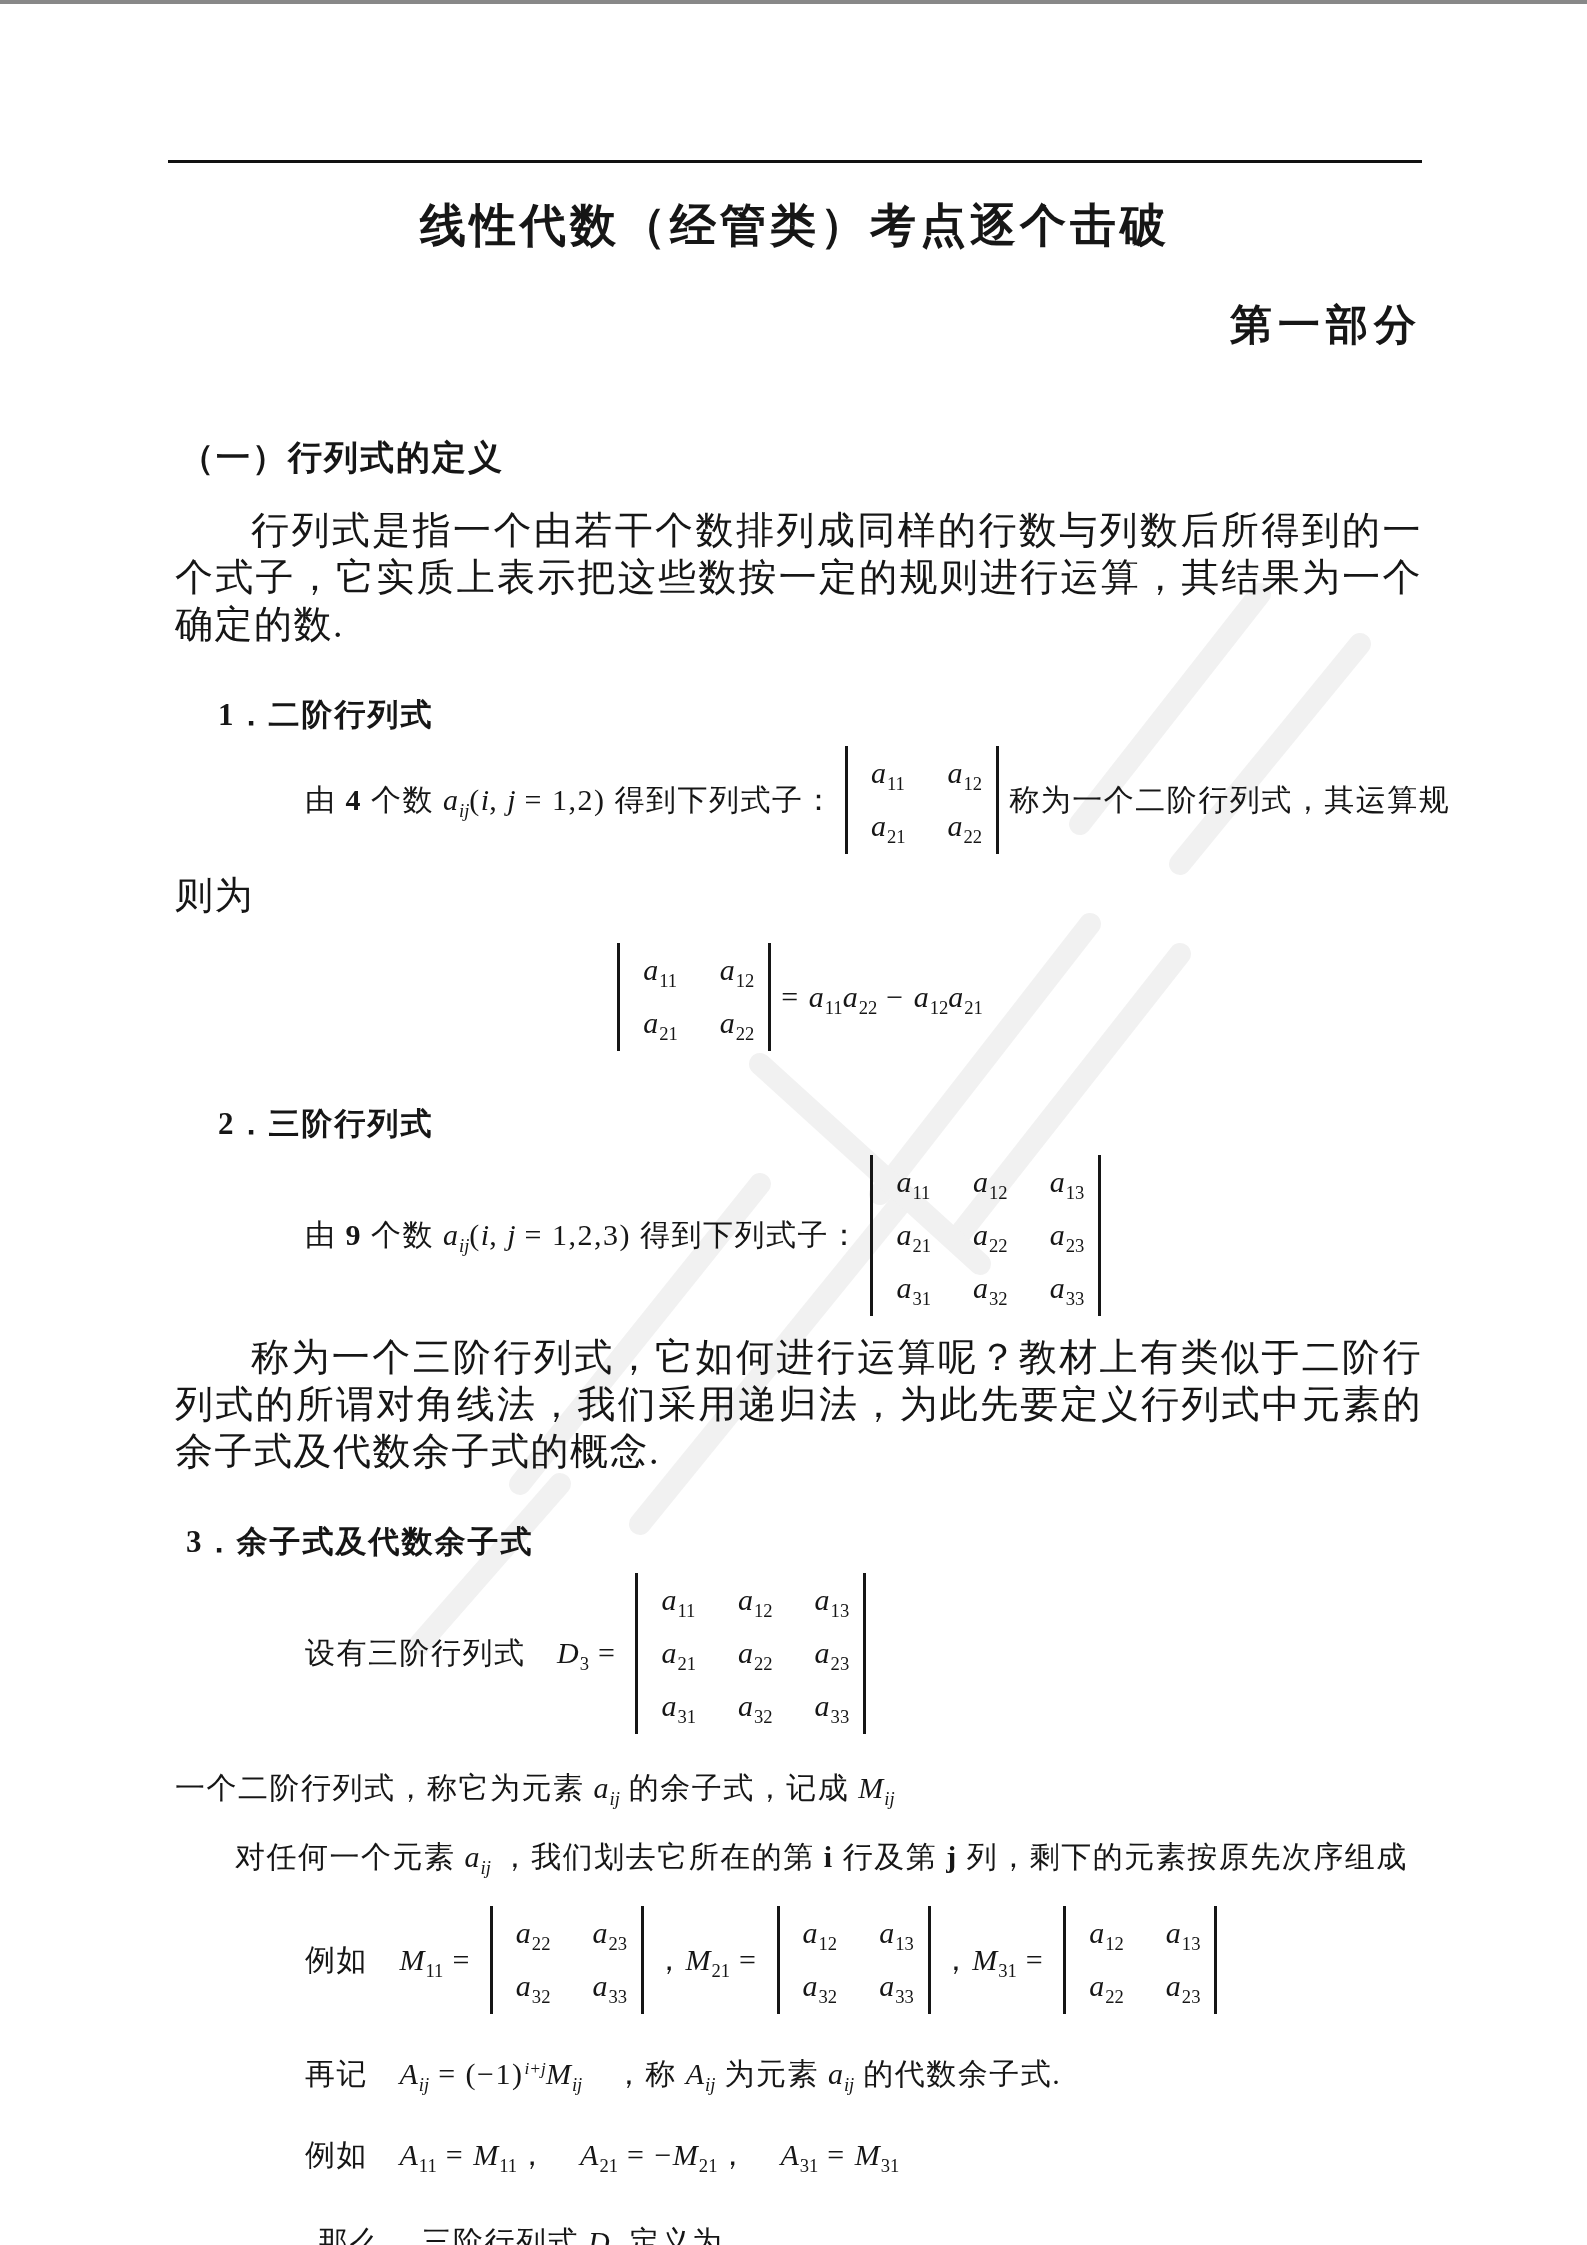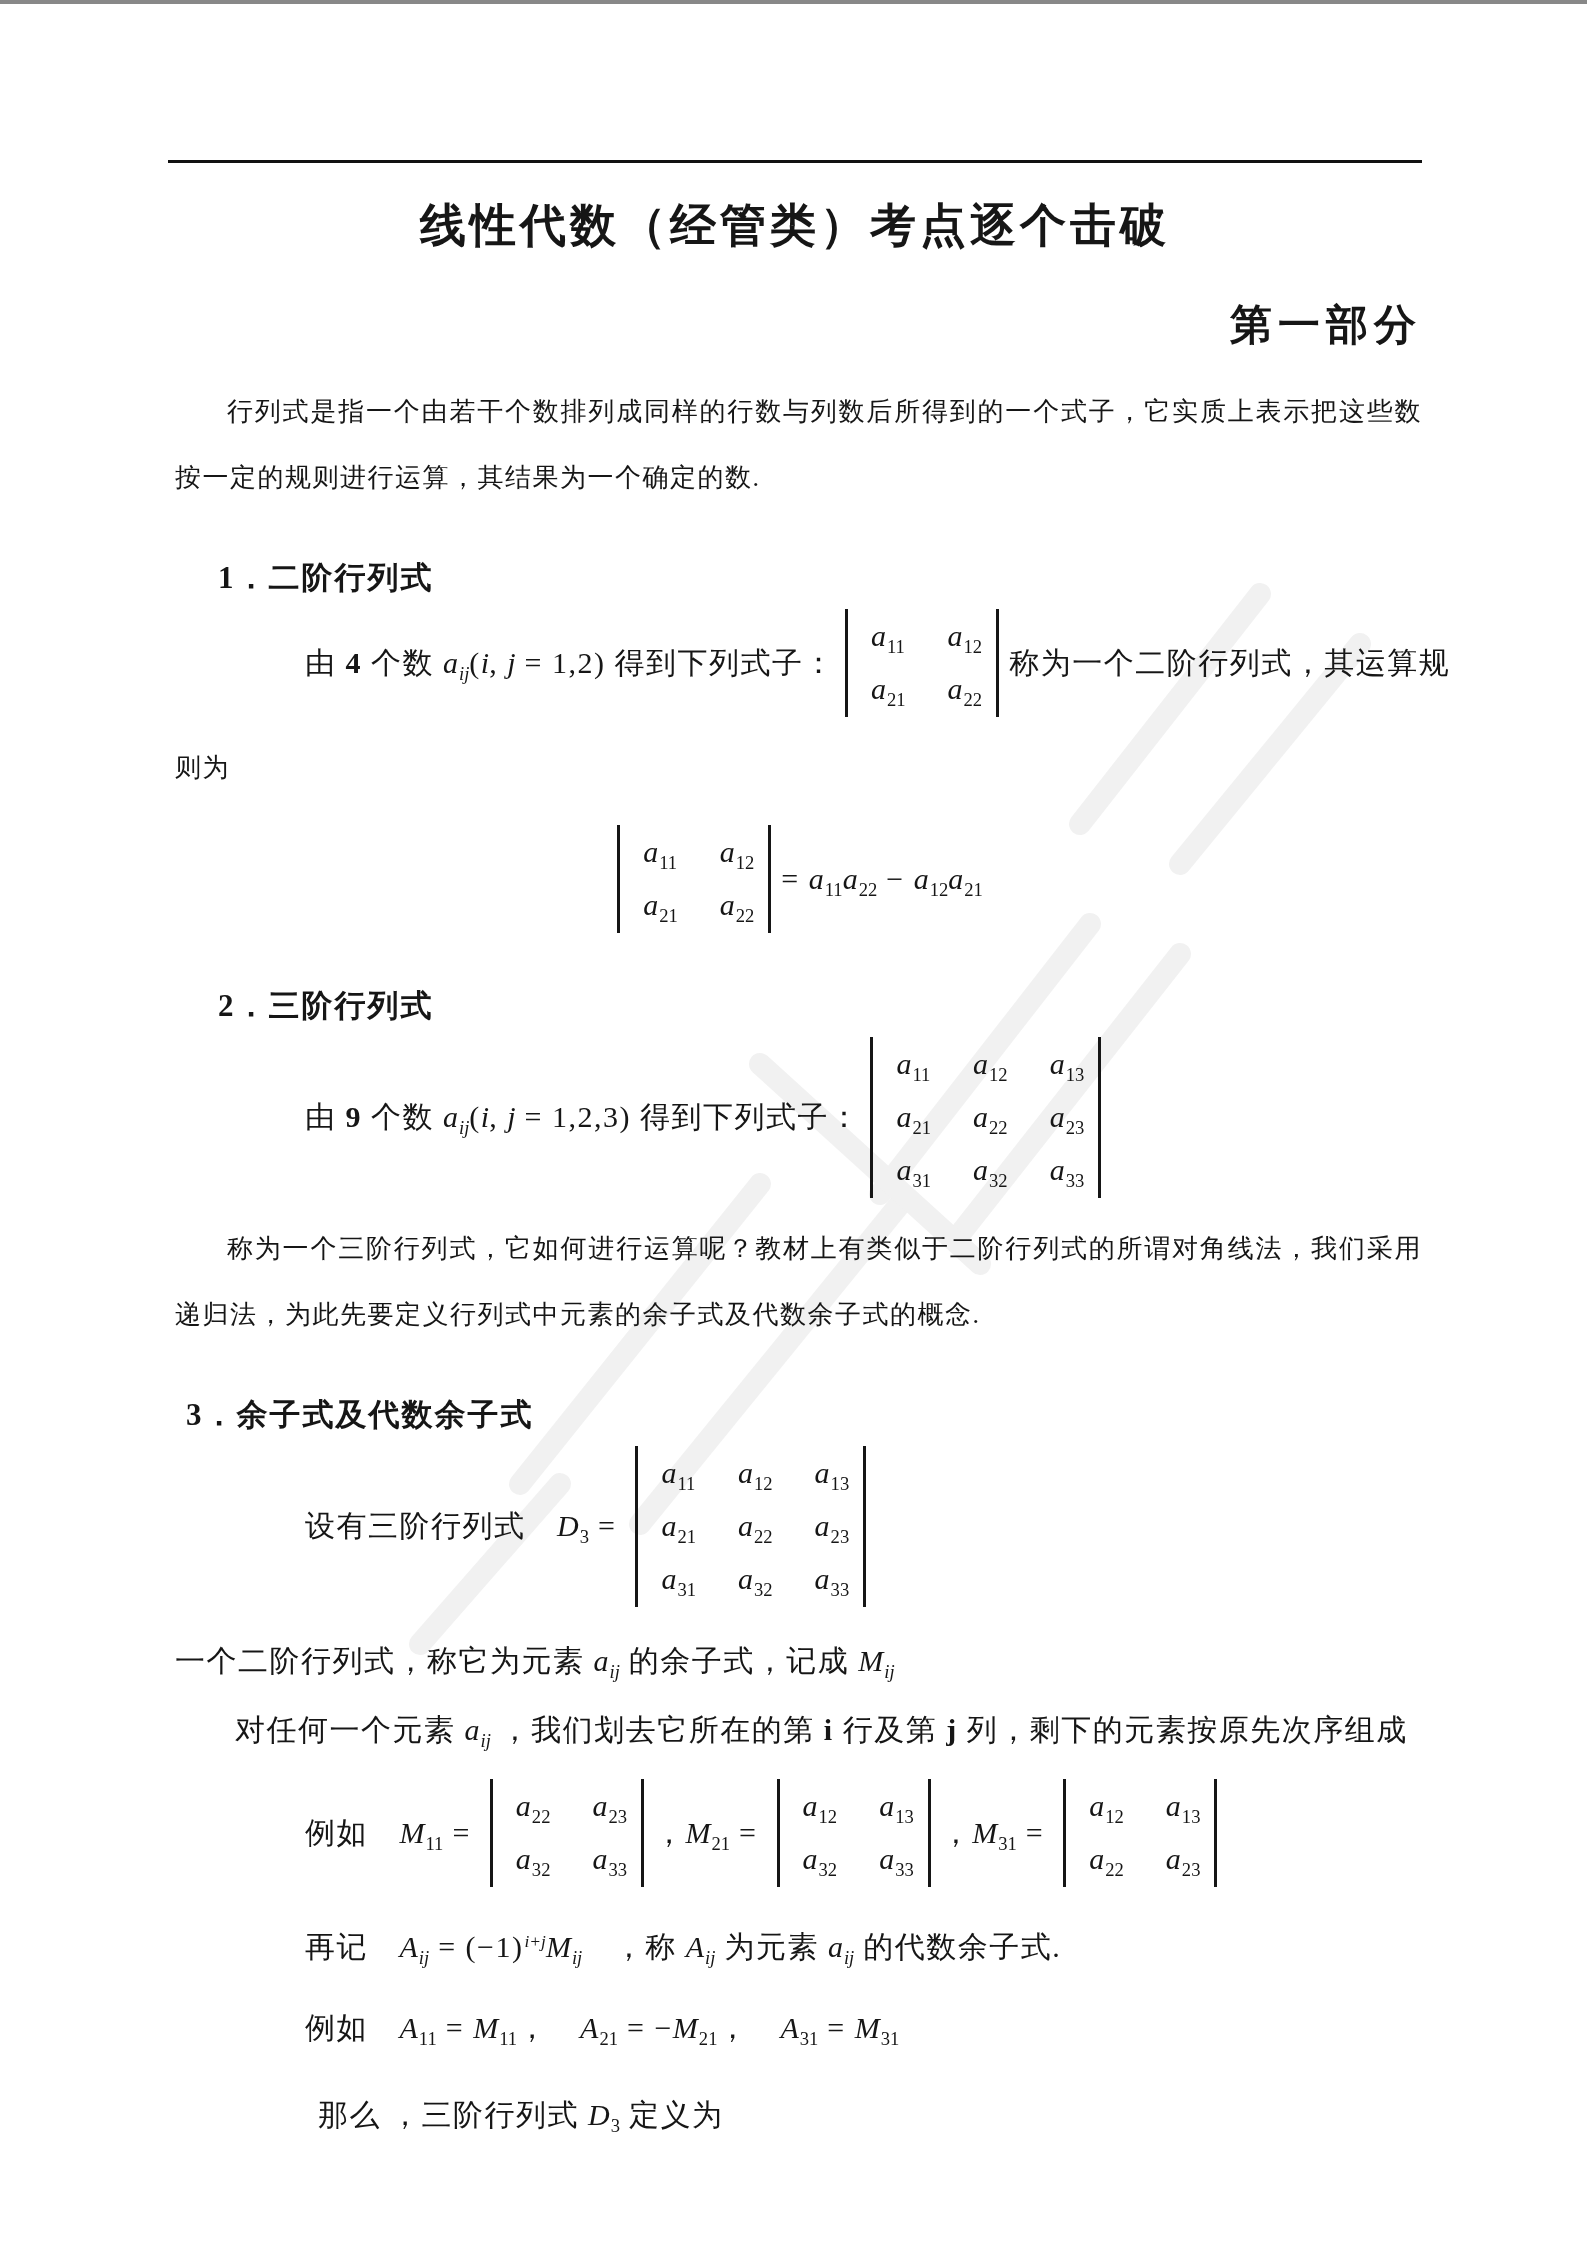--- a/index.html
+++ b/index.html
@@ -24,21 +24,21 @@
     text-align:right;letter-spacing:6px;padding-left:250px;
   }
   .sec-heading{
     margin:82px 0 0 12px;font-size:34px;font-weight:700;letter-spacing:2px;
   }
   .num-heading{
     margin:46px 0 0 50px;font-size:31px;font-weight:700;letter-spacing:2px;
   }
   .num-heading.less-indent{margin-left:18px;}
   .para{
-    margin:26px 0 0 7px;font-size:26px;line-height:66px;
+    margin:26px 0 0 7px;font-size:38px;line-height:47px;
     letter-spacing:1.5px;text-align:justify;
   }
   .para.indent{text-indent:2em;}
   .mathline{
     display:flex;align-items:center;
     font-size:30px;letter-spacing:1px;
   }
   .mathline .runs{letter-spacing:1.5px;white-space:pre;}
   .ml-indent{margin-left:137px;}
   .ml-center{justify-content:center;}
@@ -80,20 +80,21 @@
   </svg>
 
   <div class="content">
 
     <div class="toprule"></div>
 
     <h1 class="title">线性代数（经管类）考点逐个击破</h1>
 
     <h2 class="subtitle">第一部分</h2>
 
+    <h3 class="sec-heading">（一）行列式的定义</h3>
 
     <p class="para indent">行列式是指一个由若干个数排列成同样的行数与列数后所得到的一个式子，它实质上表示把这些数按一定的规则进行运算，其结果为一个确定的数.</p>
 
     <h4 class="num-heading">1．二阶行列式</h4>
 
     <div class="mathline ml-indent mt10">
       <span class="runs"><span>由 </span><span class="bd">4</span><span> 个数 </span><span class="it">a</span><sub class="it">ij</sub><span>(</span><span class="it">i</span><span>, </span><span class="it">j</span><span> = 1,2)</span><span> 得到下列式子：</span></span>
       <span class="det" style="grid-template-columns: repeat(2, auto);">
           <span class="cell"><span class="it">a</span><sub>11</sub></span>
           <span class="cell"><span class="it">a</span><sub>12</sub></span>

